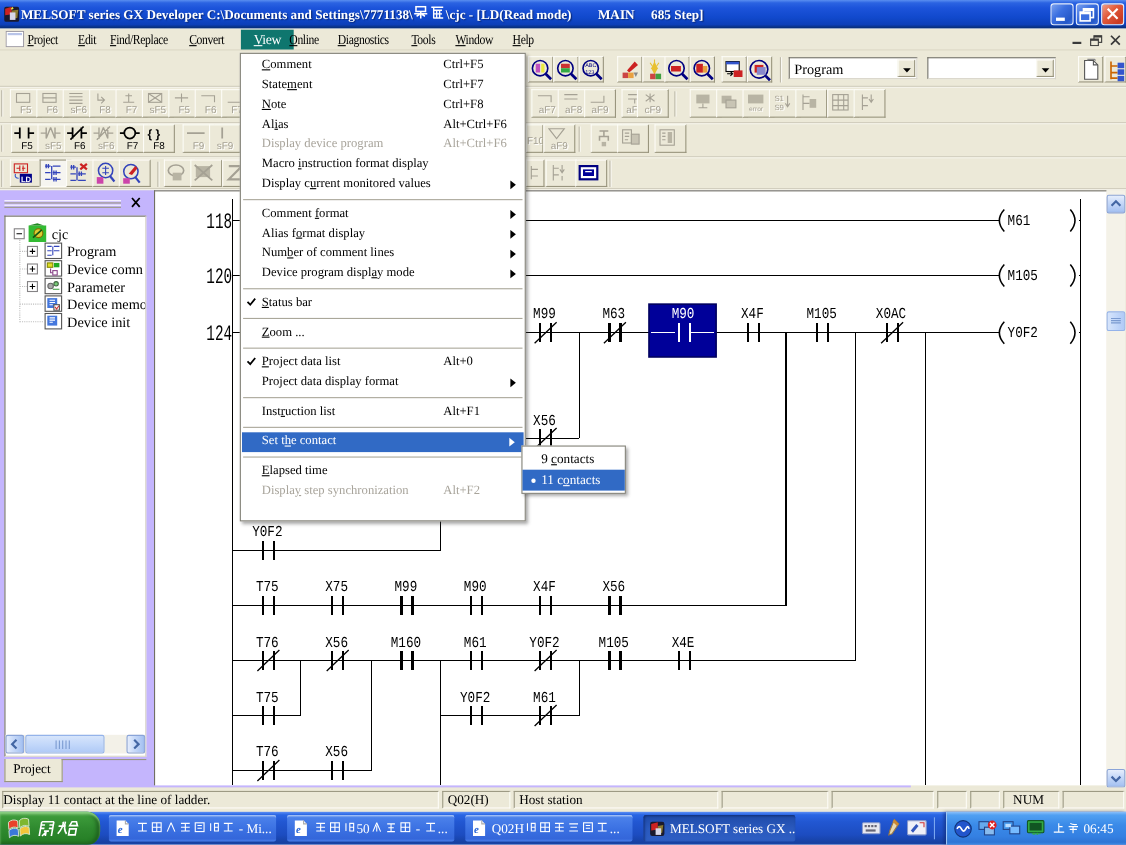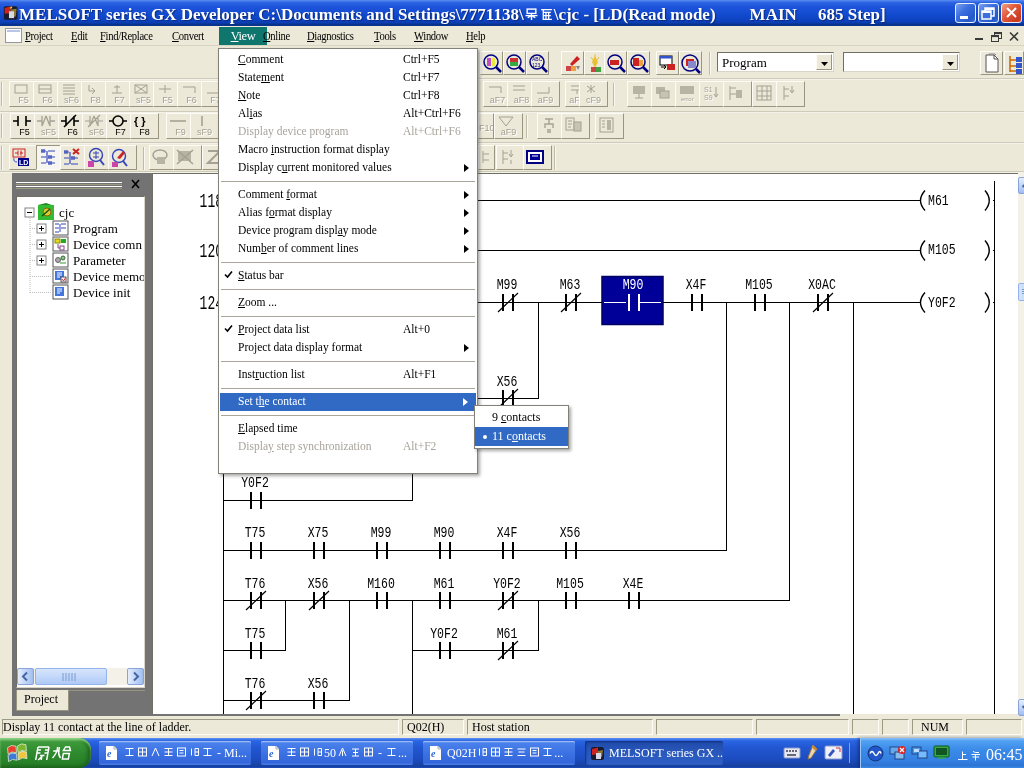--- a/index.html
+++ b/index.html
@@ -4,21 +4,21 @@
 <style>
 * { margin:0; padding:0; box-sizing:border-box; }
 html,body { width:1024px; height:768px; overflow:hidden; }
 body { font-family:"Liberation Serif", serif; position:relative; background:#ece9d8; }
 .abs { position:absolute; }
 svg { display:block; }
 
 
 #titlebar { left:0; top:0; width:1024px; height:26px;
   background:linear-gradient(to bottom,#5a8ef0 0%,#2b63e2 10%,#1c53da 28%,#1149cd 60%,#0c3fb8 86%,#08307f 96%,#0a3aa0 100%); }
-#titletext { left:19px; top:5px; color:#fff; font-weight:bold; font-size:17px; letter-spacing:-0.2px; white-space:nowrap;
+#titletext { left:19px; top:5px; color:#fff; font-weight:bold; font-size:12px; letter-spacing:-0.2px; white-space:nowrap;
   text-shadow:1px 1px 1px #0a2a7a; letter-spacing:0px; }
 .tbtn { top:3px; width:21px; height:20px; border-radius:3px; border:1px solid #e8f0fc; color:#fff; }
 #btn-min, #btn-max { background:linear-gradient(135deg,#7ba1ef 0%,#3b6fe0 40%,#2558c8 80%,#3b6fe0 100%); }
 #btn-close { background:linear-gradient(135deg,#f0a088 0%,#e25c3d 40%,#c83a22 85%,#d4502f 100%); }
 
 
 #menubar { left:0; top:26px; width:1024px; height:20px; background:#ece9d8; font-size:12.5px; letter-spacing:-0.4px;
   border-bottom:1px solid #d8d4c0; }
 .mitem { position:absolute; top:1px; height:18px; line-height:18px; white-space:nowrap; color:#000; transform:scale(0.85,1); transform-origin:0 50%; }
 #mview { transform:none; }
@@ -31,21 +31,21 @@
 .b { position:absolute; width:29px; height:24px; background:#ece9d8;
   border:1px solid; border-color:#fdfcf7 #99957e #99957e #fdfcf7; font-size:9px; text-align:center;
   font-family:"Liberation Sans",sans-serif; overflow:hidden; }
 .b.press { border-color:#99957e #fdfcf7 #fdfcf7 #99957e; background:#f6f5f0; }
 .b .lb { display:block; line-height:9px; }
 .dis { color:#a5a194; text-shadow:1px 1px 0 #fff; }
 .blk { color:#000; }
 .vsep { position:absolute; width:2px; border-left:1px solid #aca899; border-right:1px solid #fff; opacity:.7; }
 
 
-#client { left:12px; top:173px; width:828px; height:543px; background:#737373; }
+#client { left:0; top:173px; width:828px; height:543px; background:#c4b5fd; }
 #lp-grip1,#lp-grip2 { position:absolute; left:4px; width:106px; height:3px;
   border-top:1px solid #fff; border-bottom:1px solid #9d9a84; }
 #lp-close { position:absolute; left:116px; top:4px; width:15px; height:14px; }
 #treebox { position:absolute; left:4px; top:23px; width:129px; height:492px; background:#fff;
   border:1px solid; border-color:#716f64 #d8d4c8 #d8d4c8 #716f64; font-size:13px; overflow:hidden; }
 #treebox span { white-space:nowrap; }
 #treescroll { position:absolute; left:5px; top:495px; width:127px; height:17px; background:#f3f1e8; }
 #ptab { position:absolute; left:4px; top:517px; width:53px; height:21px; background:#ece9d8;
   border:1px solid #98957f; border-top:none; font-size:12px; padding-left:7px; line-height:19px; }
 #tabline { position:absolute; left:56px; top:517px; width:77px; height:1px; background:#98957f; }
@@ -768,22 +768,22 @@
   <div class="mi"><u>C</u>omment<span class="acc">Ctrl+F5</span></div>
   <div class="mi">State<u>m</u>ent<span class="acc">Ctrl+F7</span></div>
   <div class="mi"><u>N</u>ote<span class="acc">Ctrl+F8</span></div>
   <div class="mi">Al<u>i</u>as<span class="acc">Alt+Ctrl+F6</span></div>
   <div class="mi d">Display device program<span class="acc">Alt+Ctrl+F6</span></div>
   <div class="mi">Macro <u>i</u>nstruction format display</div>
   <div class="mi">Display c<u>u</u>rrent monitored values<span class="arr"></span></div>
   <div class="msep"></div>
   <div class="mi">Comment <u>f</u>ormat<span class="arr"></span></div>
   <div class="mi">Alias f<u>o</u>rmat display<span class="arr"></span></div>
+  <div class="mi">Num<u>b</u>er of comment lines<span class="arr"></span></div>
   <div class="mi">Device program displ<u>a</u>y mode<span class="arr"></span></div>
-  <div class="mi">Num<u>b</u>er of comment lines<span class="arr"></span></div>
   <div class="msep"></div>
   <div class="mi"><svg class="chk" width="9" height="9" viewBox="0 0 9 9">
         <path d="M1,4.5 L3.5,7 L8,1.5" fill="none" stroke="#000" stroke-width="1.6"></path>
       </svg><u>S</u>tatus bar</div>
   <div class="msep"></div>
   <div class="mi"><u>Z</u>oom ...</div>
   <div class="msep"></div>
   <div class="mi"><svg class="chk" width="9" height="9" viewBox="0 0 9 9">
         <path d="M1,4.5 L3.5,7 L8,1.5" fill="none" stroke="#000" stroke-width="1.6"></path>
       </svg><u>P</u>roject data list<span class="acc">Alt+0</span></div>
@@ -985,21 +985,21 @@
     <svg class="abs" style="left:50px;top:7px" width="18" height="17" viewBox="0 0 18 17">
         <rect x="1" y="2" width="9" height="7" fill="#4499ee" stroke="#224488"></rect>
         <rect x="7" y="6" width="9" height="7" fill="#77bbff" stroke="#224488"></rect>
         <rect x="3" y="4" width="5" height="3" fill="#bbddff"></rect>
       </svg>
     <svg class="abs" style="left:72px;top:7px" width="18" height="17" viewBox="0 0 18 17">
         <rect x="1" y="1" width="15" height="11" rx="1" fill="#33aa44" stroke="#115522"></rect>
         <rect x="3" y="3" width="11" height="7" fill="#115522"></rect>
         <path d="M5,13 h8 M7,12 v2 M10,12 v2" stroke="#33aa44"></path>
       </svg>
-    <span class="abs" style="left:95px;top:8px;color:#fff;font-size:16px">
+    <span class="abs" style="left:95px;top:8px;color:#fff;font-size:12px">
       <svg class="hz" width="11" height="11" viewBox="0 0 11 11">
           <g stroke="#fff" fill="none">
             <path d="M5.5,1.5 v8 M5.5,4.5 h3.5 M1,9.5 h9.5"></path>
           </g>
         </svg><svg class="hz" width="11" height="11" viewBox="0 0 11 11">
           <g stroke="#fff" fill="none">
             <path d="M3,1.5 q2,1.5 6,1 M1.5,4.5 h8.5 M5.5,4.5 v6 M2.5,7 h6.5"></path>
           </g>
         </svg> 06:45</span>
   </div>

